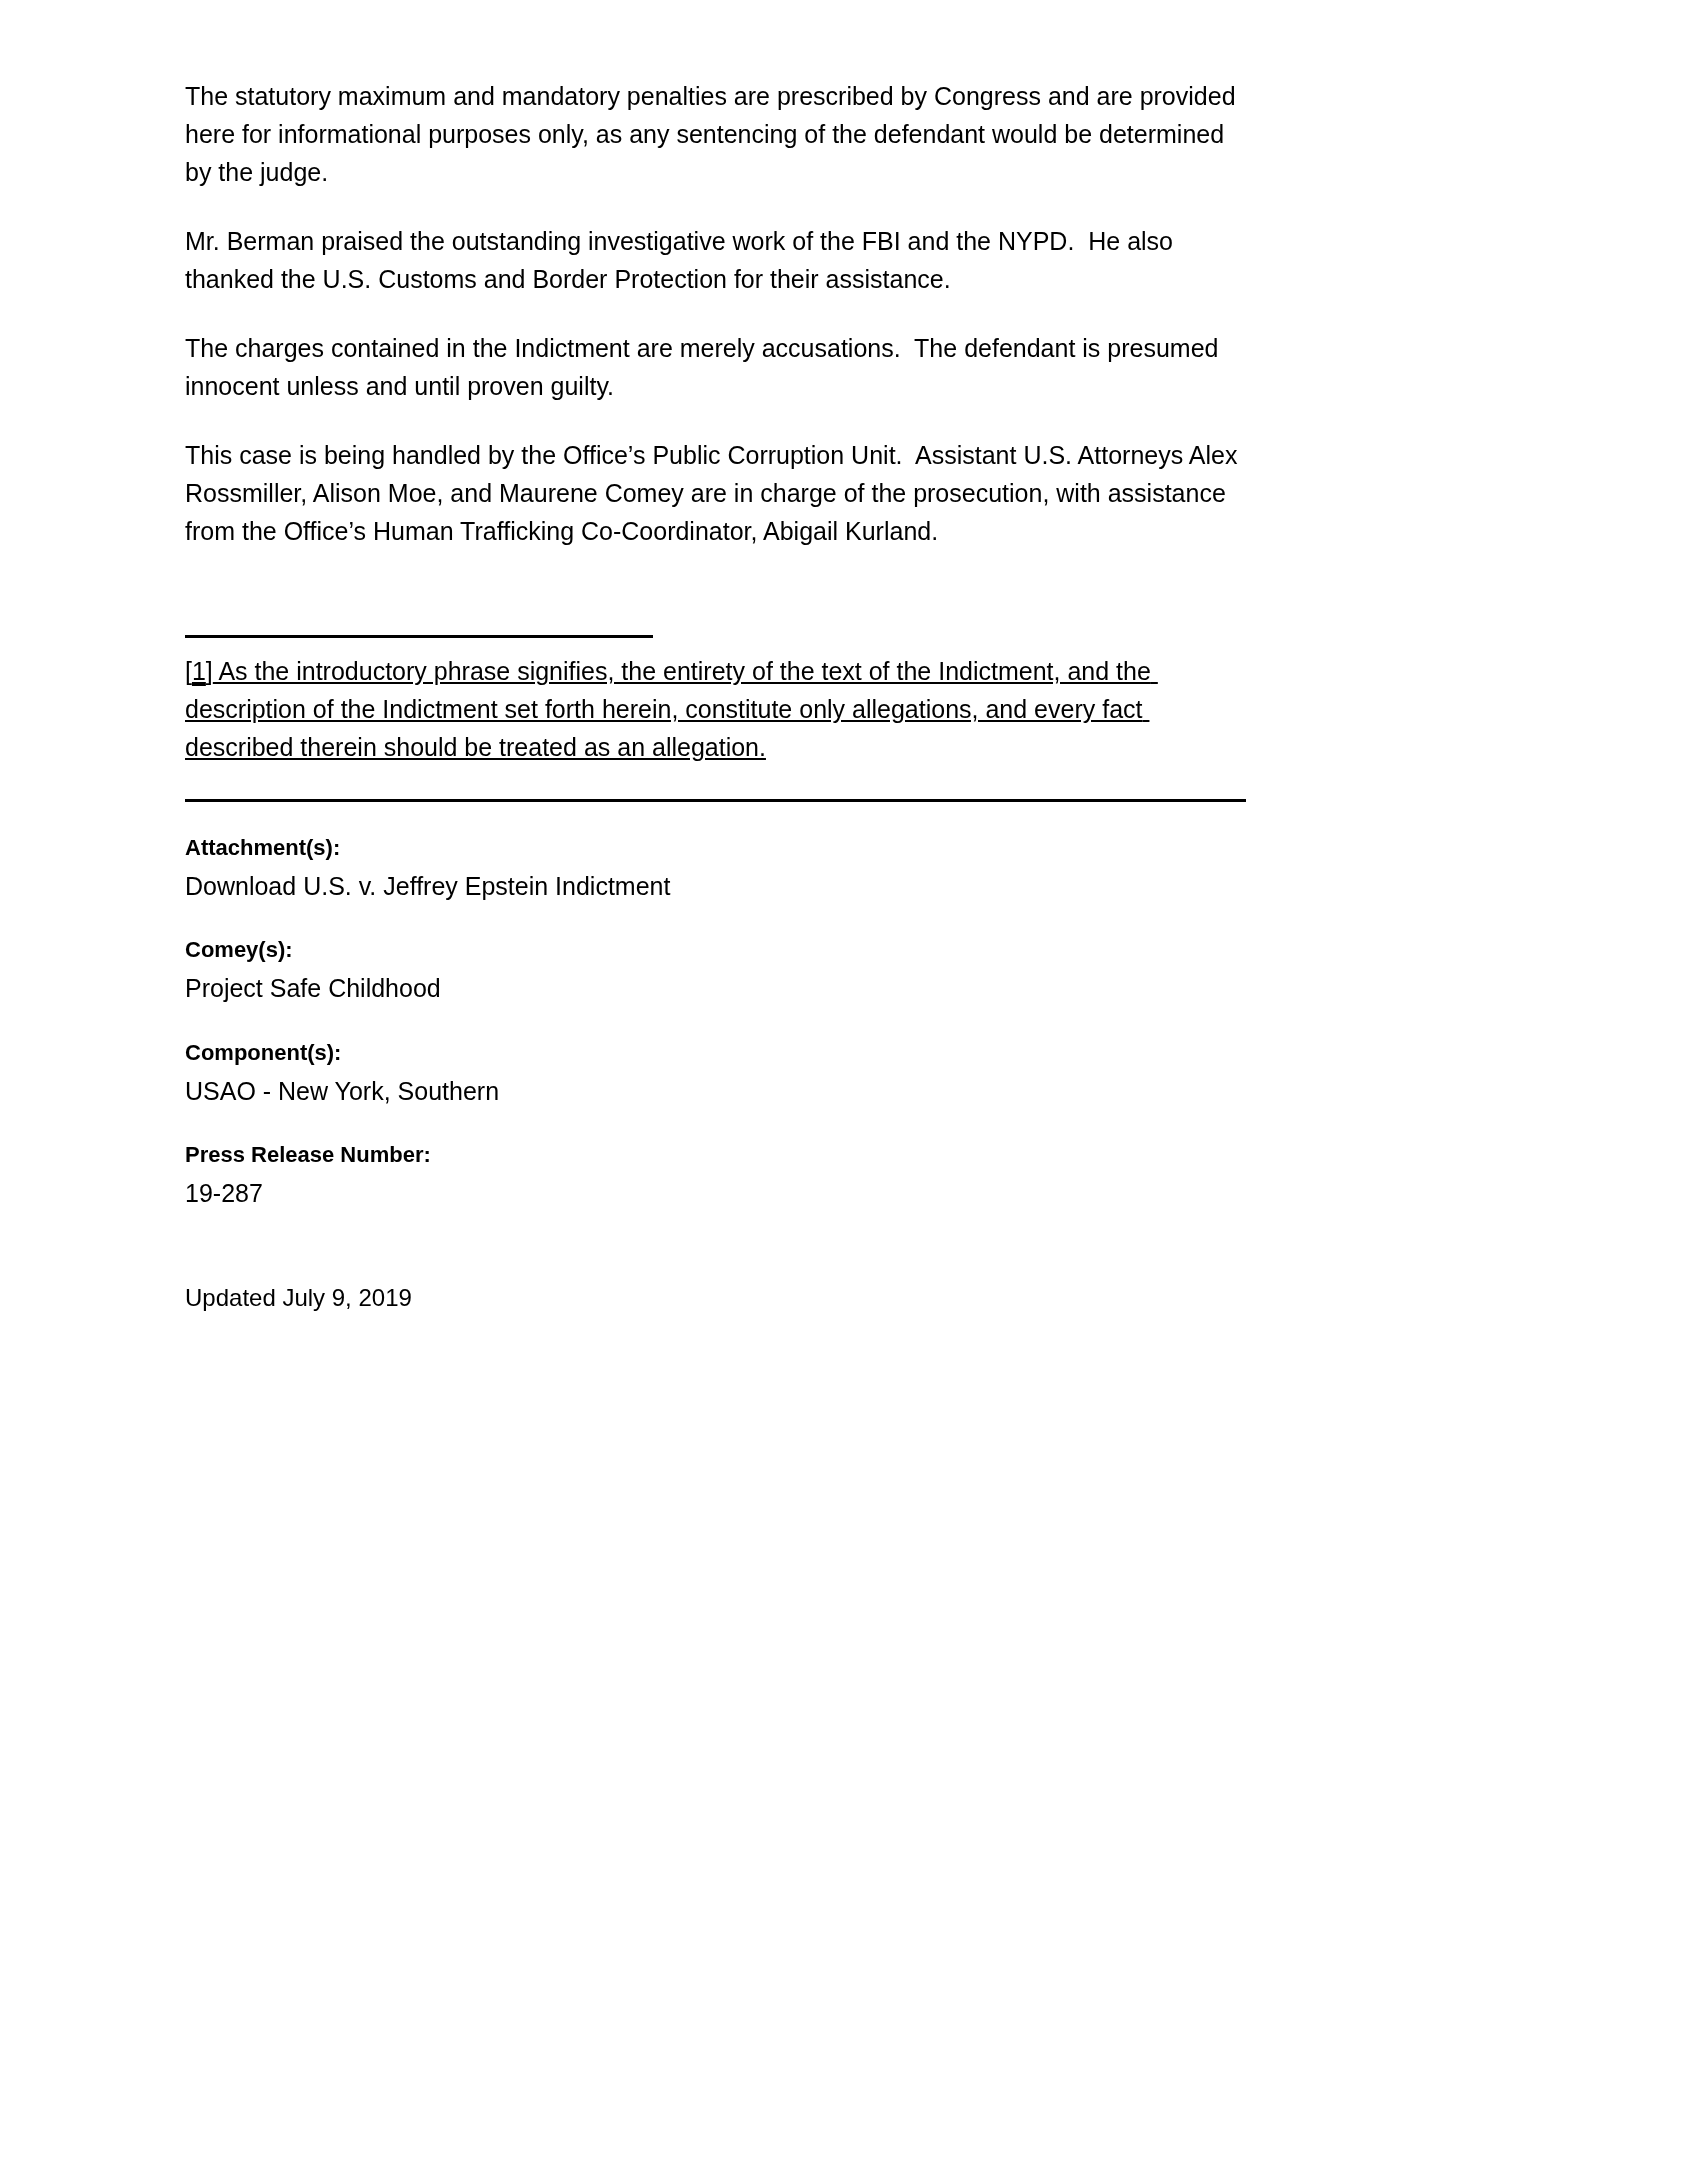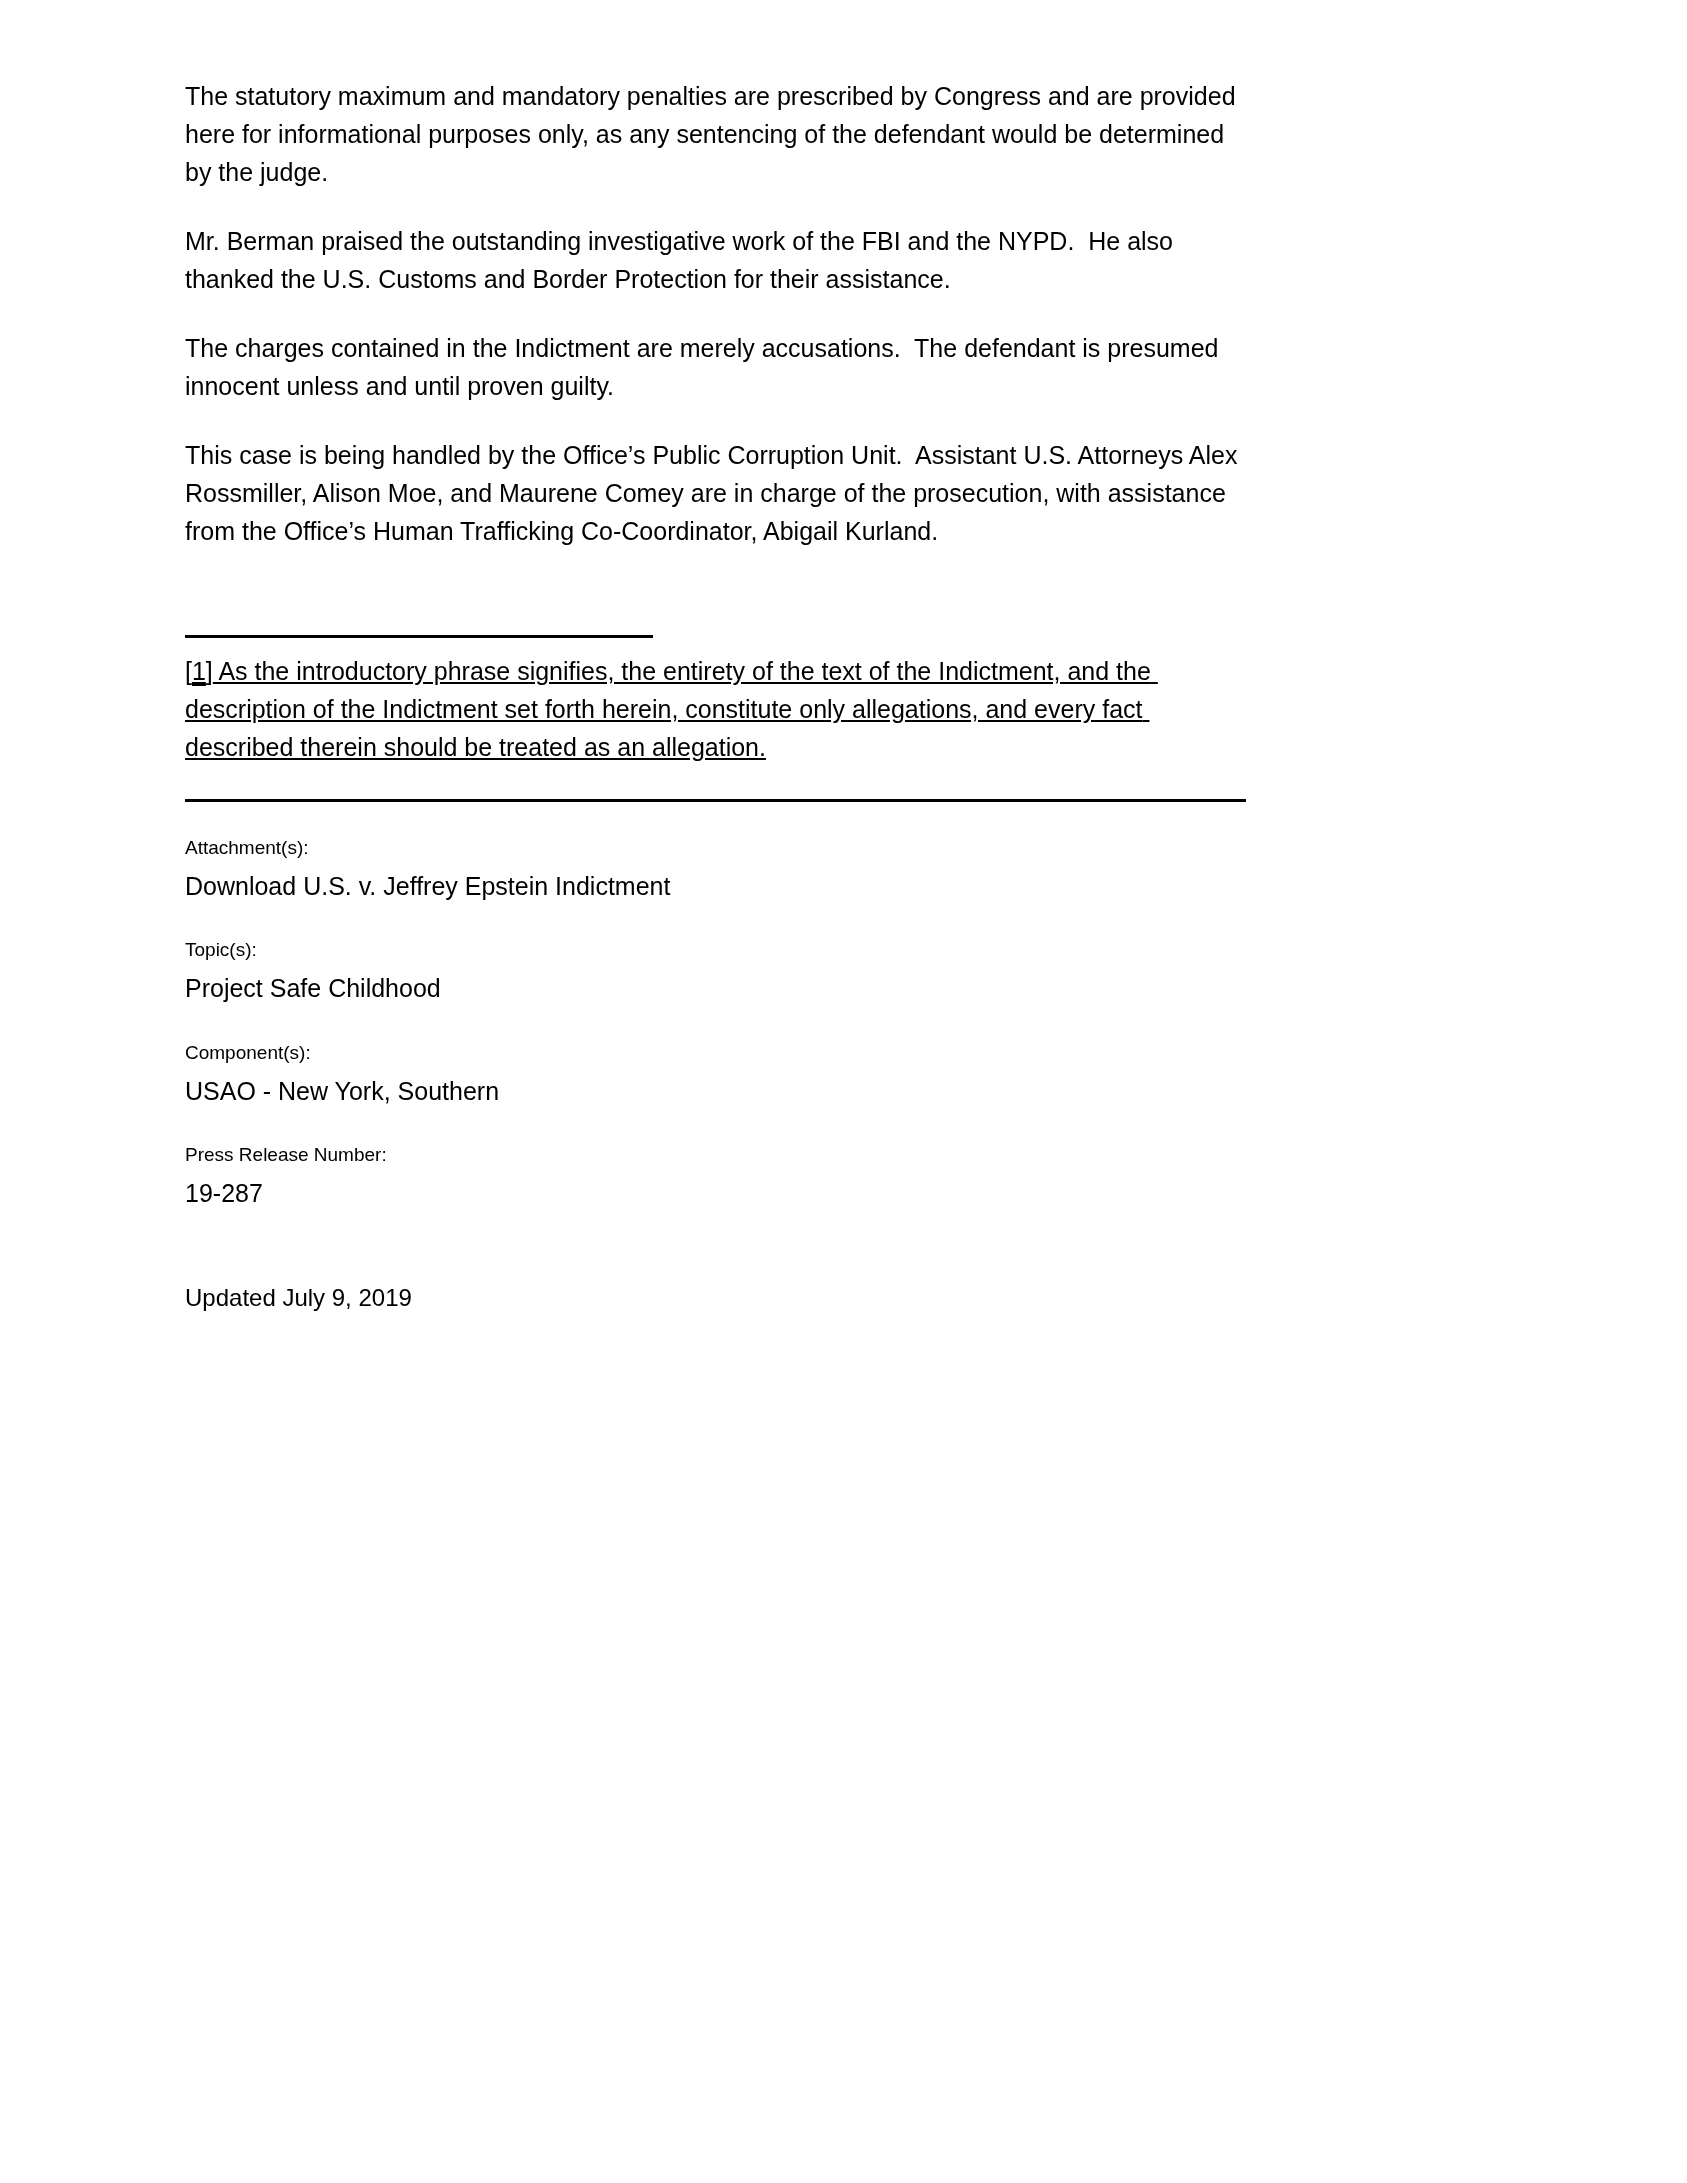--- a/index.html
+++ b/index.html
@@ -45,22 +45,22 @@
     cursor: pointer;
   }
   .full-divider {
     width: 100%;
     height: 3.3px;
     background: #000000;
     margin: 33px 0 26.5px 0;
   }
   .meta-section { margin: 0 0 26.5px 0; }
   .meta-heading {
-    font-size: 19px;
-    font-weight: normal;
+    font-size: 22px;
+    font-weight: bold;
     line-height: 38px;
   }
   .meta-value {
     font-size: 25px;
     line-height: 38px;
   }
   a.meta-link {
     color: #000000;
     text-decoration-thickness: 2.6px;
     text-underline-offset: 6px;
@@ -94,21 +94,21 @@
   <div class="full-divider"></div>
 
   <div class="meta-section">
     <div class="meta-heading">Attachment(s):</div>
     <div class="meta-value">
       <a class="meta-link">Download U.S. v. Jeffrey Epstein Indictment</a>
     </div>
   </div>
 
   <div class="meta-section">
-    <div class="meta-heading">Topic(s):</div>
+    <div class="meta-heading">Comey(s):</div>
     <div class="meta-value">Project Safe Childhood</div>
   </div>
 
   <div class="meta-section">
     <div class="meta-heading">Component(s):</div>
     <div class="meta-value">
       <a class="meta-link">USAO - New York, Southern</a>
     </div>
   </div>
 

